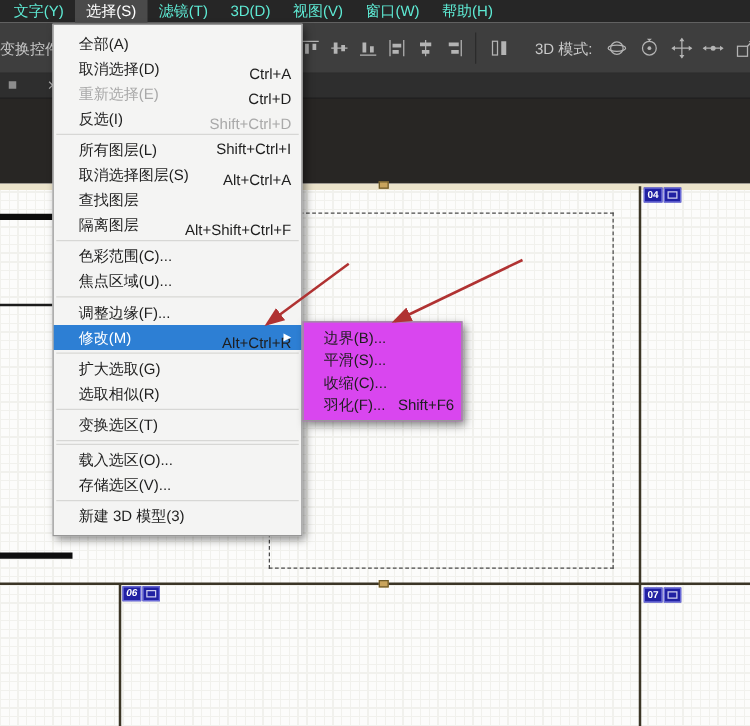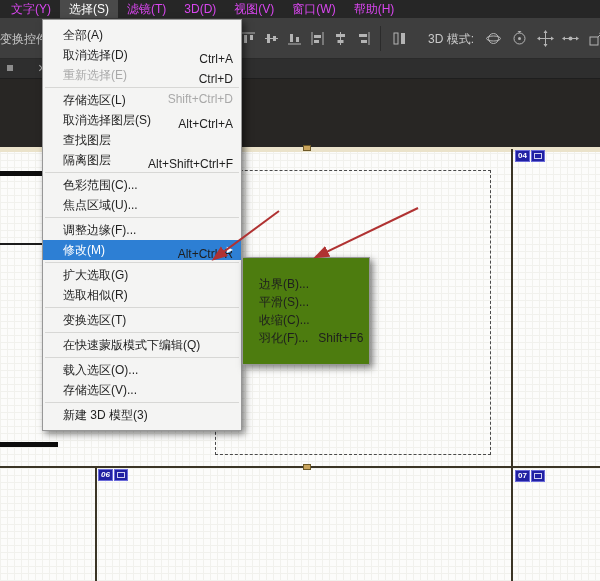--- a/index.html
+++ b/index.html
@@ -2,21 +2,21 @@
 <html><head>
 <meta charset="utf-8">
 <style>
   html,body{margin:0;padding:0;}
   body{font-family:"Liberation Sans","DejaVu Sans",sans-serif;}
   #app{position:relative;width:600px;height:581px;overflow:hidden;background:#fbfbfa;}
 
   
   .menubar{position:absolute;left:0;top:0;width:600px;height:18px;background:#262626;
     display:flex;align-items:stretch;padding-left:2px;z-index:30;}
-  .mb-item{color:#d946ef;font-size:12px;line-height:18px;padding:0 9px;white-space:nowrap;}
+  .mb-item{color:#5eead4;font-size:12px;line-height:18px;padding:0 9px;white-space:nowrap;}
   .mb-item.active{background:#4a4a4a;color:#fff;}
 
   
   .optionsbar{position:absolute;left:0;top:18px;width:600px;height:40px;background:#3e3e3e;
     border-bottom:1px solid #2a2a2a;z-index:10;}
   .ob-left-label{position:absolute;left:0;top:13px;color:#c9c9c9;font-size:12px;white-space:nowrap;}
   .ob-icon{position:absolute;top:12px;width:17px;height:17px;color:#b4b4b4;}
   .ob-icon svg{width:17px;height:17px;display:block;}
   .ob-divider{position:absolute;left:380px;top:8px;width:1px;height:25px;background:#2b2b2b;}
   .ob-mode-label{position:absolute;left:428px;top:13px;color:#c9c9c9;font-size:12px;white-space:nowrap;}
@@ -64,22 +64,22 @@
   .menu-popup{position:absolute;left:42px;top:19px;width:198px;background:#f4f4f3;
     border:1px solid #979797;box-shadow:3px 3px 7px rgba(0,0,0,.5);z-index:40;padding:5px 0;}
   .mi{height:20px;display:flex;align-items:center;padding:0 8px 0 20px;font-size:12px;color:#1e1e1e;white-space:nowrap;}
   .mi .sc{margin-left:auto;color:#1e1e1e;margin-top:48px;}
   .mi.disabled,.mi.disabled .sc{color:#a9a9a9;}
   .mi.highlight{background:#2d7fd4;color:#fff;}
   .mi .subarrow{margin-left:auto;font-size:8px;line-height:20px;}
   .msep{height:1px;background:#d7d7d5;margin:2px 2px;}
 
   
-  .submenu-popup{position:absolute;left:242px;top:257px;width:126px;background:#4d7c0f;
-    border:1px solid #979797;box-shadow:3px 3px 7px rgba(0,0,0,.5);z-index:41;padding:17px 0;}
+  .submenu-popup{position:absolute;left:242px;top:257px;width:126px;background:#d946ef;
+    border:1px solid #979797;box-shadow:3px 3px 7px rgba(0,0,0,.5);z-index:41;padding:3px 0;}
   .smi{height:18px;display:flex;align-items:center;padding:0 8px 0 16px;font-size:12px;color:#1e1e1e;white-space:nowrap;}
   .smi .sc{margin-left:10px;color:#1e1e1e;}
 
   
   .overlay{position:absolute;left:0;top:0;width:600px;height:581px;z-index:60;pointer-events:none;}
 </style>
 </head>
 <body>
 
 <div id="app">
@@ -229,23 +229,27 @@
       <span class="sc">Ctrl+A</span>
     </div>
     <div class="mi">
       <span>取消选择(D)</span>
       <span class="sc">Ctrl+D</span>
     </div>
     <div class="mi disabled">
       <span>重新选择(E)</span>
       <span class="sc">Shift+Ctrl+D</span>
     </div>
-    <div class="msep"></div>
-    <div class="mi">
-      <span>存储选区(L)</span>
+    <div class="mi">
+      <span>反选(I)</span>
+      <span class="sc">Shift+Ctrl+I</span>
+    </div>
+    <div class="msep"></div>
+    <div class="mi">
+      <span>所有图层(L)</span>
       <span class="sc">Alt+Ctrl+A</span>
     </div>
     <div class="mi">
       <span>取消选择图层(S)</span>
     </div>
     <div class="mi">
       <span>查找图层</span>
       <span class="sc">Alt+Shift+Ctrl+F</span>
     </div>
     <div class="mi">
@@ -272,23 +276,20 @@
       <span>扩大选取(G)</span>
     </div>
     <div class="mi">
       <span>选取相似(R)</span>
     </div>
     <div class="msep"></div>
     <div class="mi">
       <span>变换选区(T)</span>
     </div>
     <div class="msep"></div>
-    <div class="mi">
-      <span>在快速蒙版模式下编辑(Q)</span>
-    </div>
     <div class="msep"></div>
     <div class="mi">
       <span>载入选区(O)...</span>
     </div>
     <div class="mi">
       <span>存储选区(V)...</span>
     </div>
     <div class="msep"></div>
     <div class="mi">
       <span>新建 3D 模型(3)</span>

